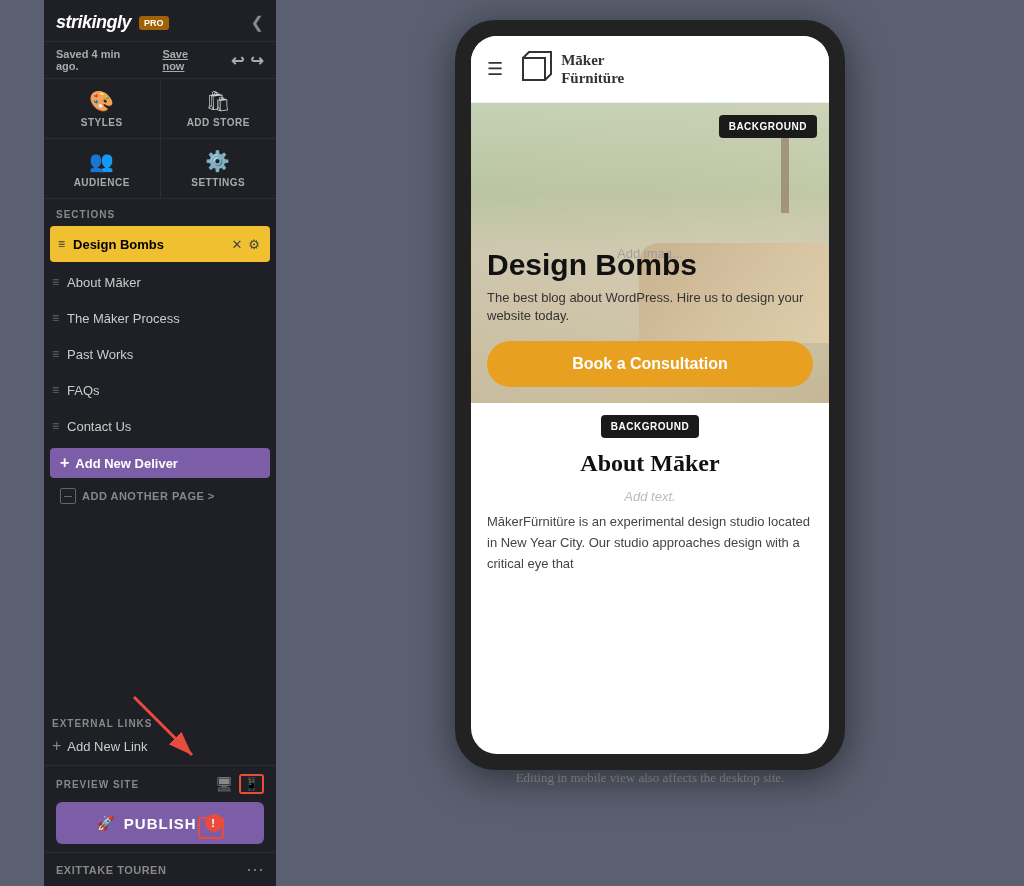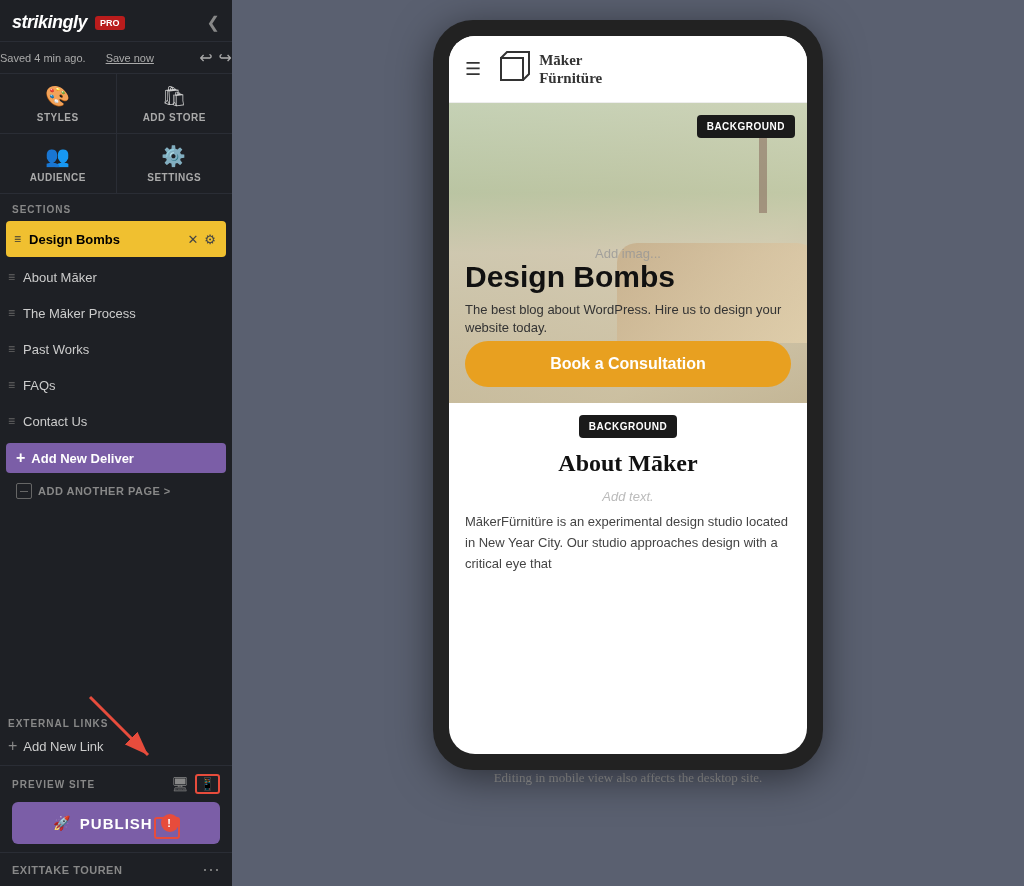--- a/index.html
+++ b/index.html
@@ -7,20 +7,21 @@
 
     
     #sidebar {
       width: 232px;
       min-width: 232px;
       height: 886px;
       background: #1e2025;
       display: flex;
       flex-direction: column;
       position: relative;
+      margin-left: 44px;
     }
 
     
     .sidebar-header {
       padding: 12px 12px 8px;
       display: flex;
       align-items: center;
       justify-content: space-between;
       border-bottom: 1px solid #2a2d35;
     }
@@ -31,48 +32,48 @@
     }
     .logo-text {
       font-size: 18px;
       font-weight: 800;
       color: #fff;
       text-transform: lowercase;
       letter-spacing: -0.5px;
       font-style: italic;
     }
     .pro-badge {
-      background: #b91c1c;
+      background: #a16207;
       color: #fff;
       font-size: 9px;
       font-weight: 700;
       padding: 2px 5px;
       border-radius: 3px;
       text-transform: uppercase;
     }
     .collapse-icon {
       color: #888;
       font-size: 16px;
       cursor: pointer;
     }
 
     
     .save-row {
-      padding: 6px 0;
+      padding: 6px 12px;
       display: flex;
       align-items: center;
       gap: 20px;
       font-size: 11px;
       color: #aaa;
+      font-weight: bold;
     }
     .save-row a {
       color: #aaa;
       text-decoration: underline;
       cursor: pointer;
-      text-align: center;
     }
     .undo-redo {
       margin-left: auto;
       display: flex;
       gap: 6px;
       color: #aaa;
       font-size: 16px;
     }
 
     
@@ -422,21 +423,21 @@
     .hero-title {
       font-size: 30px;
       font-weight: 900;
       color: #111;
       margin-bottom: 8px;
       line-height: 1.1;
     }
     .hero-subtitle {
       font-size: 13px;
       color: #333;
-      margin-bottom: 4px;
+      margin-bottom: 16px;
       line-height: 1.4;
     }
     .cta-button {
       display: inline-block;
       background: #e8a020;
       color: #fff;
       font-size: 16px;
       font-weight: 700;
       padding: 14px 28px;
       border-radius: 30px;

